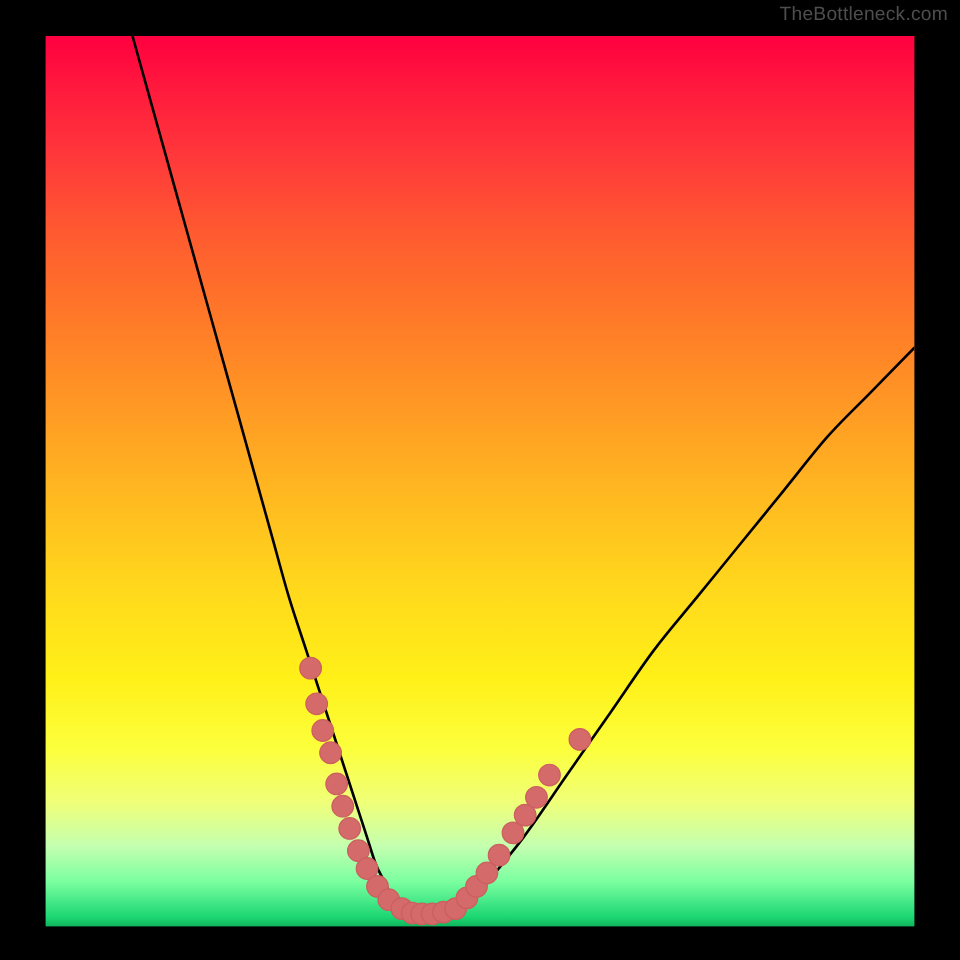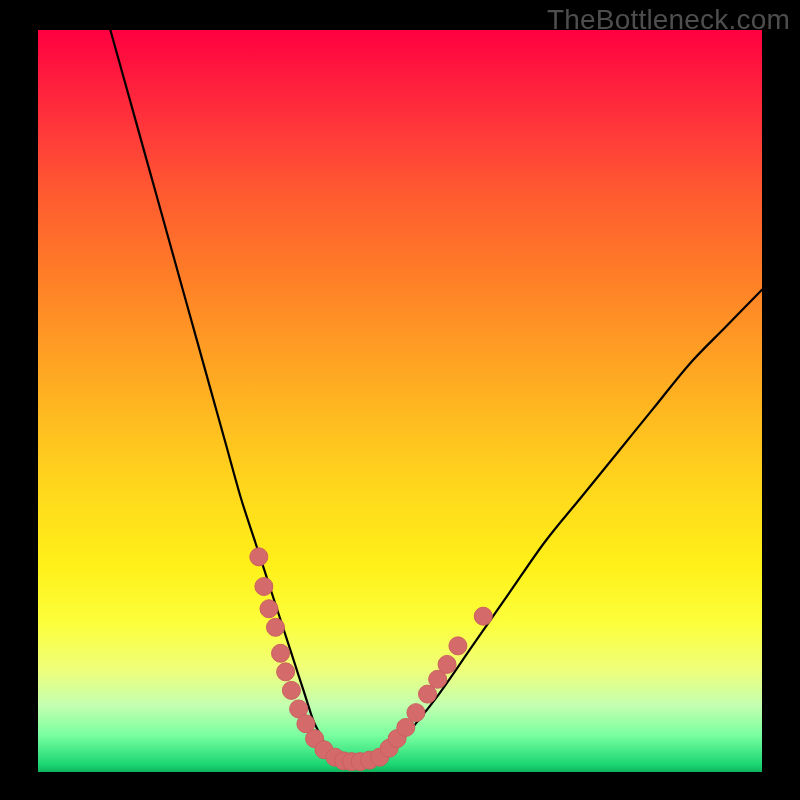--- a/index.html
+++ b/index.html
@@ -42,21 +42,21 @@
       #7affa0 95%,
       #1bd672 99%,
       #0fb45c 100%
     );
   }
   .watermark {
     position: absolute;
     top: 4px;
     right: 10px;
     color: #4e4e4e;
-    font-size: 28px;
+    font-size: 16px;
     font-weight: 500;
     letter-spacing: 0.2px;
     user-select: none;
   }
   svg.curve {
     position: absolute;
     left: 0;
     top: 0;
     width: 724px;
     height: 742px;

